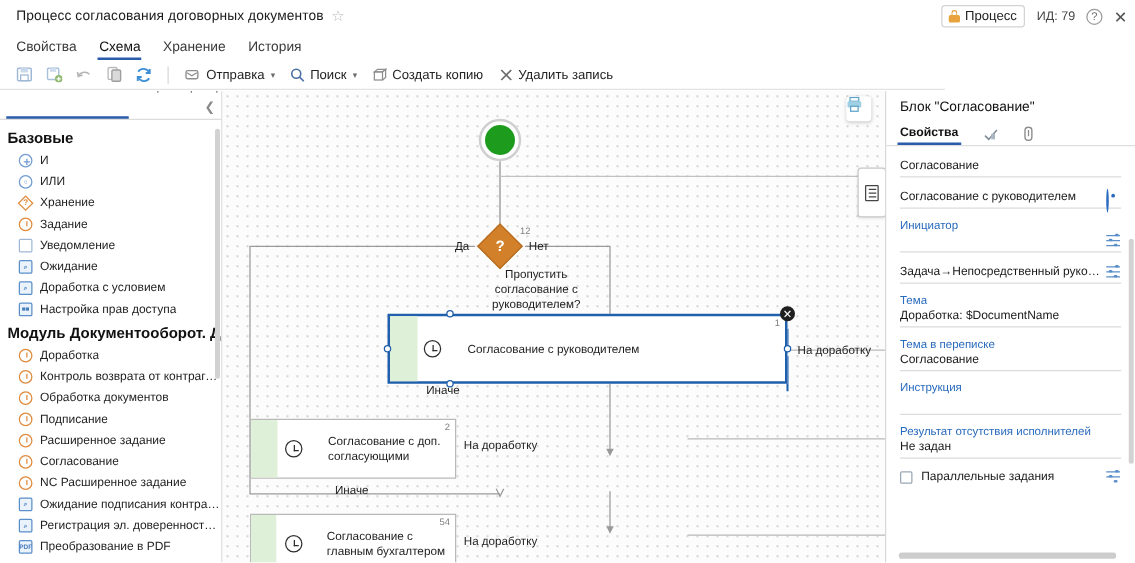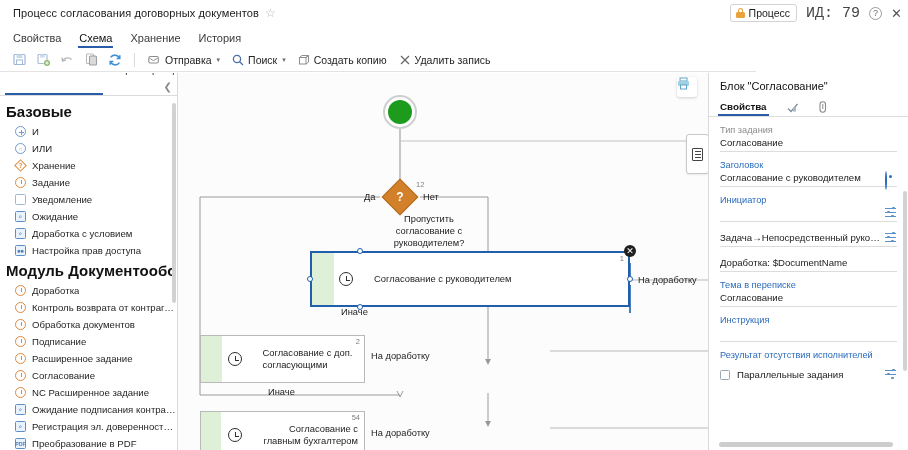--- a/index.html
+++ b/index.html
@@ -32,21 +32,21 @@
     display: flex; align-items: center; gap: 4px;
     border: 1px solid #d3d3d3; border-radius: 3px;
     padding: 2px 6px 2px 5px; background: #fff;
     font-size: 10.5px; color: #222; cursor: pointer;
   }
   .lock-ico { width: 9px; height: 10px; position: relative; display:inline-block; }
   .lock-ico .body { position:absolute; bottom:0; left:0; width:9px; height:6px;
     background:#e8a33d; border-radius:1.5px; }
   .lock-ico .shackle { position:absolute; top:0; left:2px; width:5px; height:5px;
     border:1.5px solid #e8a33d; border-bottom:none; border-radius:3px 3px 0 0; }
-  .id-text { font-size: 15px; color: #444; font-family: Liberation Mono, monospace; }
+  .id-text { font-size: 10px; color: #444; }
   .round-q {
     width: 13px; height: 13px; border: 1px solid #9b9b9b; border-radius: 50%;
     font-size: 9px; line-height: 11px; text-align: center; color: #6e6e6e;
     cursor: pointer;
   }
   .close-x { font-size: 13px; color: #555; cursor: pointer; line-height: 13px; }
 
   
   .tabrow {
     position: absolute; left: 0; top: 26px; width: 908px; height: 22px;
@@ -98,21 +98,21 @@
     content:''; position:absolute; left:-2px; right:-2px; bottom:0;
     height:2px; background:#2a5caa;
   }
   .lp-chevron {
     position: absolute; right: 5px; bottom: 3px; font-size: 10px;
     color: #8b8b8b; cursor: pointer;
   }
   .lp-divider { height:1px; background:#dcdcdc; margin-top:0; }
   .lp-list { padding-top: 4px; }
   .lp-group {
-    font-size: 15px; font-weight: bold; color: #111;
+    font-size: 12px; font-weight: bold; color: #111;
     padding: 3px 4px 3px 6px; white-space: nowrap; overflow: hidden;
   }
   .lp-row {
     display: flex; align-items: center; gap: 6px; height: 17px;
     padding-left: 15px; cursor: pointer; white-space: nowrap; overflow: hidden;
   }
   .lp-label { font-size: 9.6px; color: #1f1f1f; overflow:hidden; text-overflow:ellipsis; }
   .ic { width: 11px; height: 11px; flex: 0 0 11px; position: relative; }
   .ic.circ { border: 1.2px solid #6f9bd1; border-radius: 50%; }
   .ic.circ.orange { border-color: #e08a3c; }
@@ -585,21 +585,21 @@
       <span class="clock-big"></span>
       <span class="nlabel" style="margin-left:32px; width:112px;">Согласование с доп. согласующими</span>
       <span class="num">2</span>
     </div>
     <span class="cv-text" style="left:193px; top:278px;">На доработку</span>
     <span class="cv-text" style="left:90px; top:314px;">Иначе</span>
 
     <div class="node" style="left:22px; top:338px; width:165px; height:48px;">
       <span class="stripe"></span>
       <span class="clock-big"></span>
-      <span class="nlabel" style="margin-left:32px; width:118px;text-align:right;">Согласование с главным бухгалтером</span>
+      <span class="nlabel" style="margin-left:32px; width:118px;">Согласование с главным бухгалтером</span>
       <span class="num">54</span>
     </div>
     <span class="cv-text" style="left:193px; top:355px;">На доработку</span>
   </div>
 
   <div class="rightpanel">
     <div class="rp-title">Блок "Согласование"</div>
     <div class="rp-tabs">
       <span class="rp-tab">Свойства</span>
       <span class="rp-icobtn">
@@ -612,58 +612,58 @@
         <svg width="8" height="12" viewBox="0 0 8 12">
             <rect x="1" y="0.8" width="5.5" height="10.4" rx="2.6" fill="none" stroke="#8b8b8b" stroke-width="1.1"></rect>
             <path d="M3.8 3 L3.8 8" stroke="#8b8b8b" stroke-width="1"></path>
           </svg>
       </span>
     </div>
     <div class="rp-sep"></div>
 
     <div class="rp-body">
       <div class="fld">
-        <div class="fld-lab">Тип задания</div>
         <div class="fld-val">Согласование</div>
       </div>
 
       <div class="fld">
-        <div class="fld-lab link">Заголовок</div>
         <div class="fld-val">Согласование с руководителем</div>
         <span class="fld-btn"><span class="gear-sm"></span></span>
       </div>
 
       <div class="fld">
         <div class="fld-lab link">Инициатор</div>
         <div class="fld-val empty"></div>
         <span class="fld-btn"><span class="cfg-ico"><i></i><i></i><i></i><u></u><u></u><u></u></span></span>
       </div>
 
       <div class="fld">
         <div class="fld-val">Задача→Непосредственный руководитель ..</div>
         <span class="fld-btn"><span class="cfg-ico"><i></i><i></i><i></i><u></u><u></u><u></u></span></span>
       </div>
 
       <div class="fld">
+        <div class="fld-lab link">Тема</div>
         <div class="fld-val">Доработка: $DocumentName</div>
       </div>
 
       <div class="fld">
         <div class="fld-lab link">Тема в переписке</div>
         <div class="fld-val">Согласование</div>
       </div>
 
 
       <div class="fld">
         <div class="fld-lab link">Инструкция</div>
         <div class="fld-val empty"></div>
       </div>
 
       <div class="fld">
         <div class="fld-lab link">Результат отсутствия исполнителей</div>
+        <div class="fld-val">Не задан</div>
       </div>
 
       <div class="chk-row">
         <span class="chk"></span>
         <span class="chk-lab">Параллельные задания</span>
         <span class="fld-btn"><span class="cfg-ico"><i></i><i></i><u></u><u></u><u></u></span></span>
       </div>
 
     </div>
 

